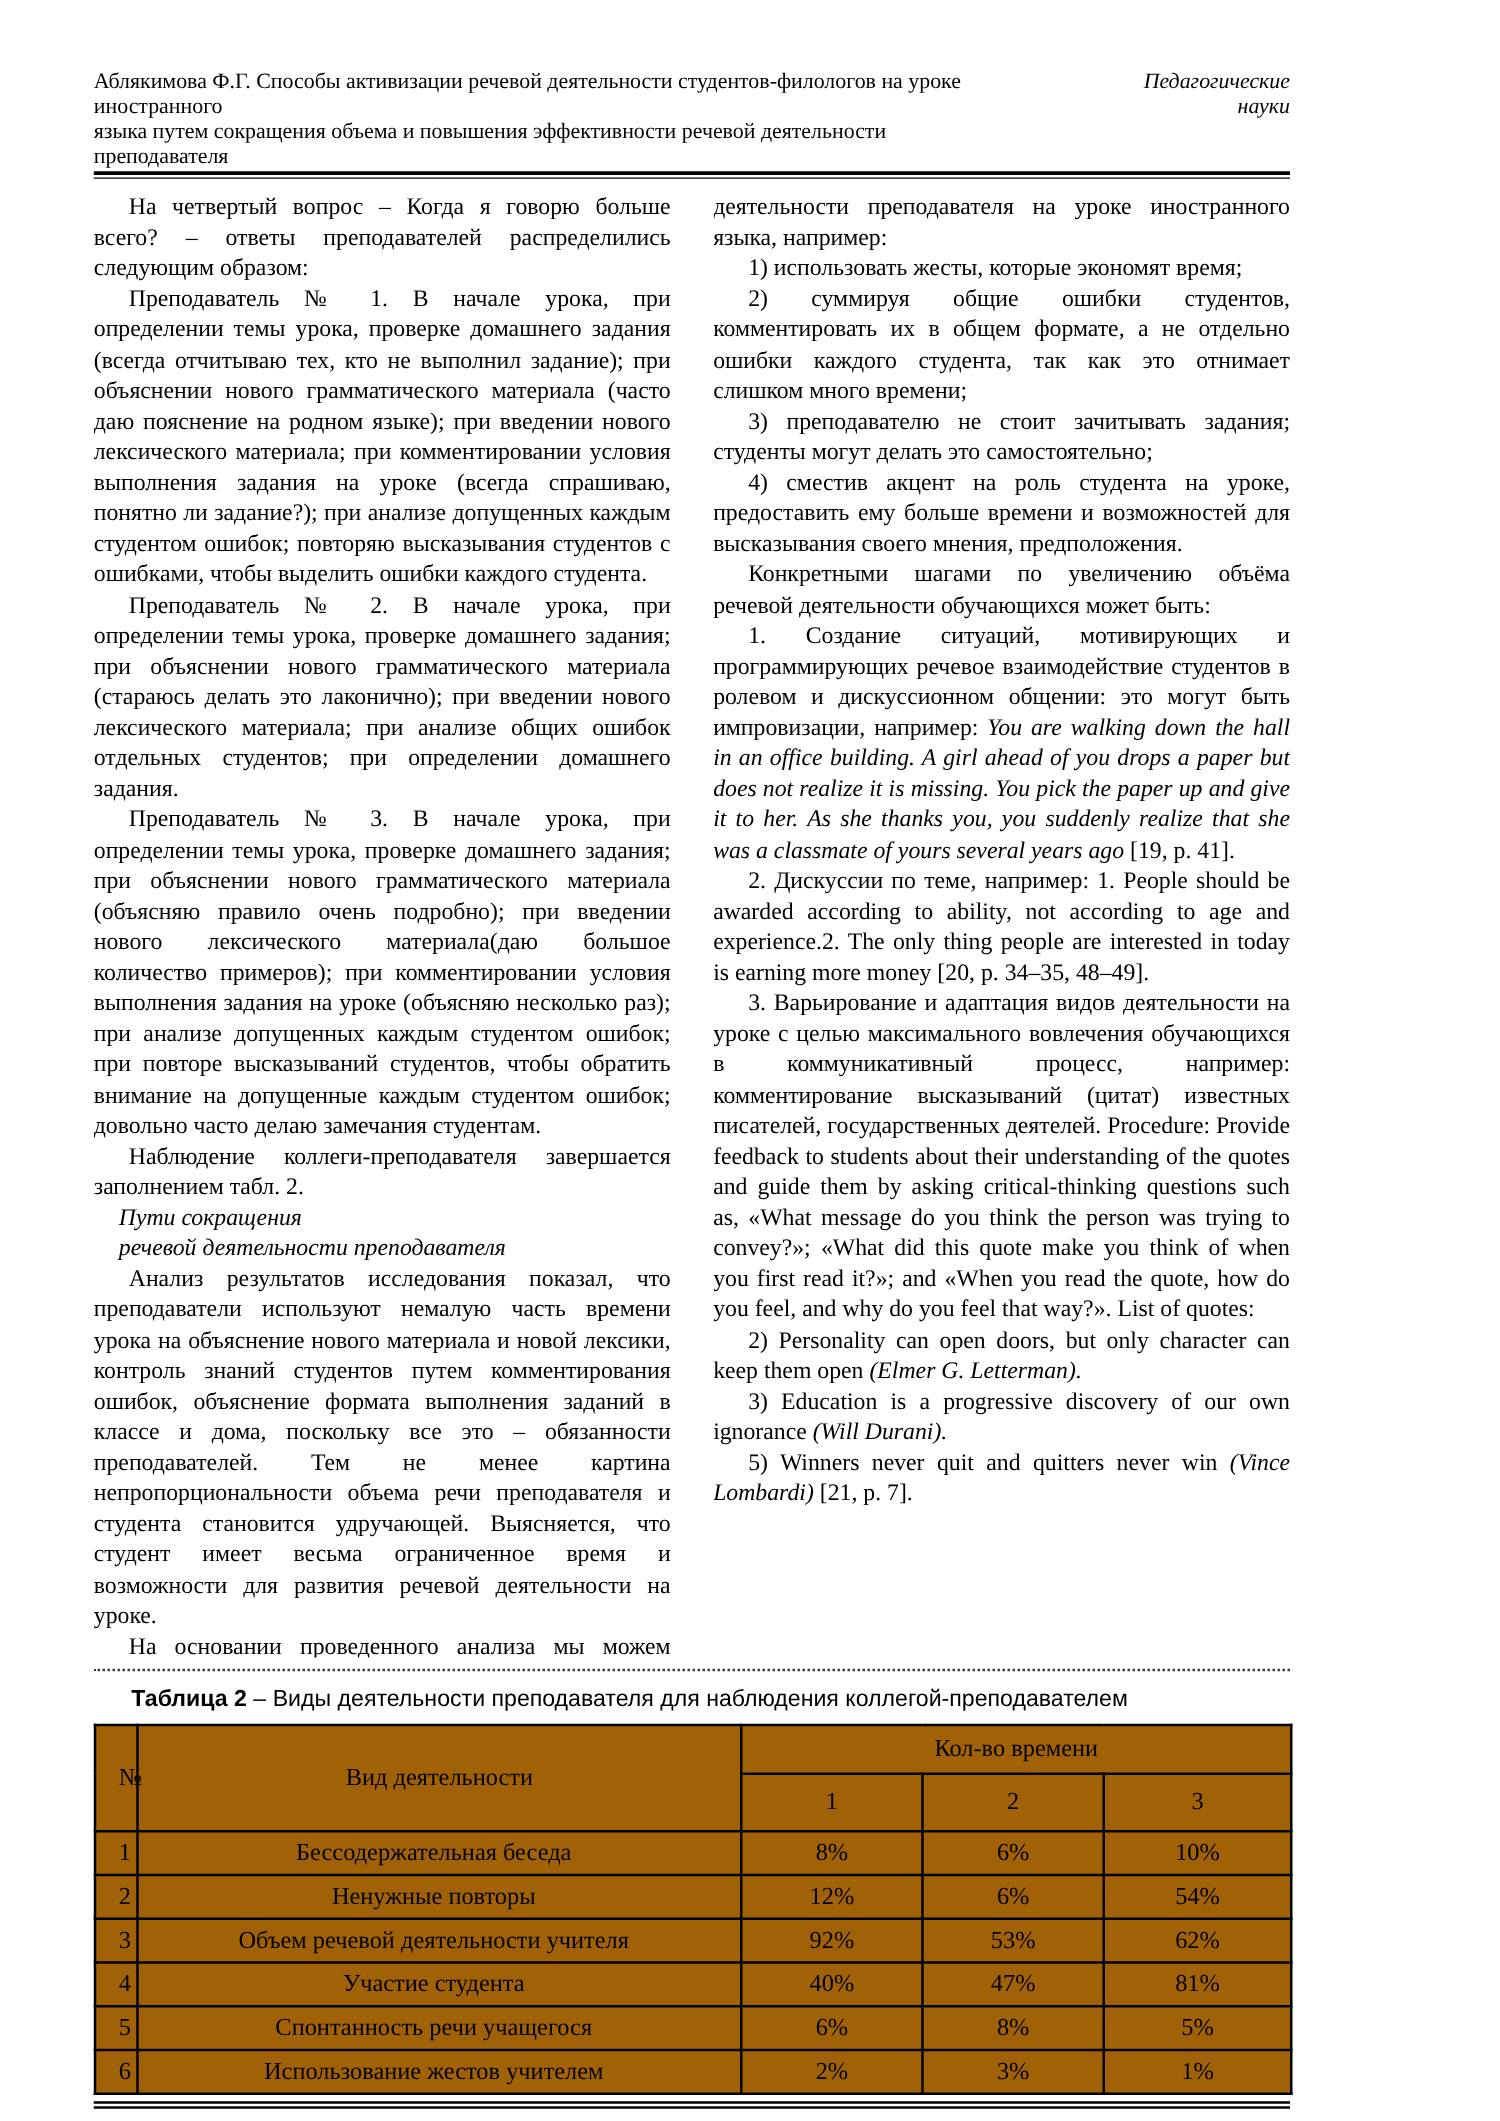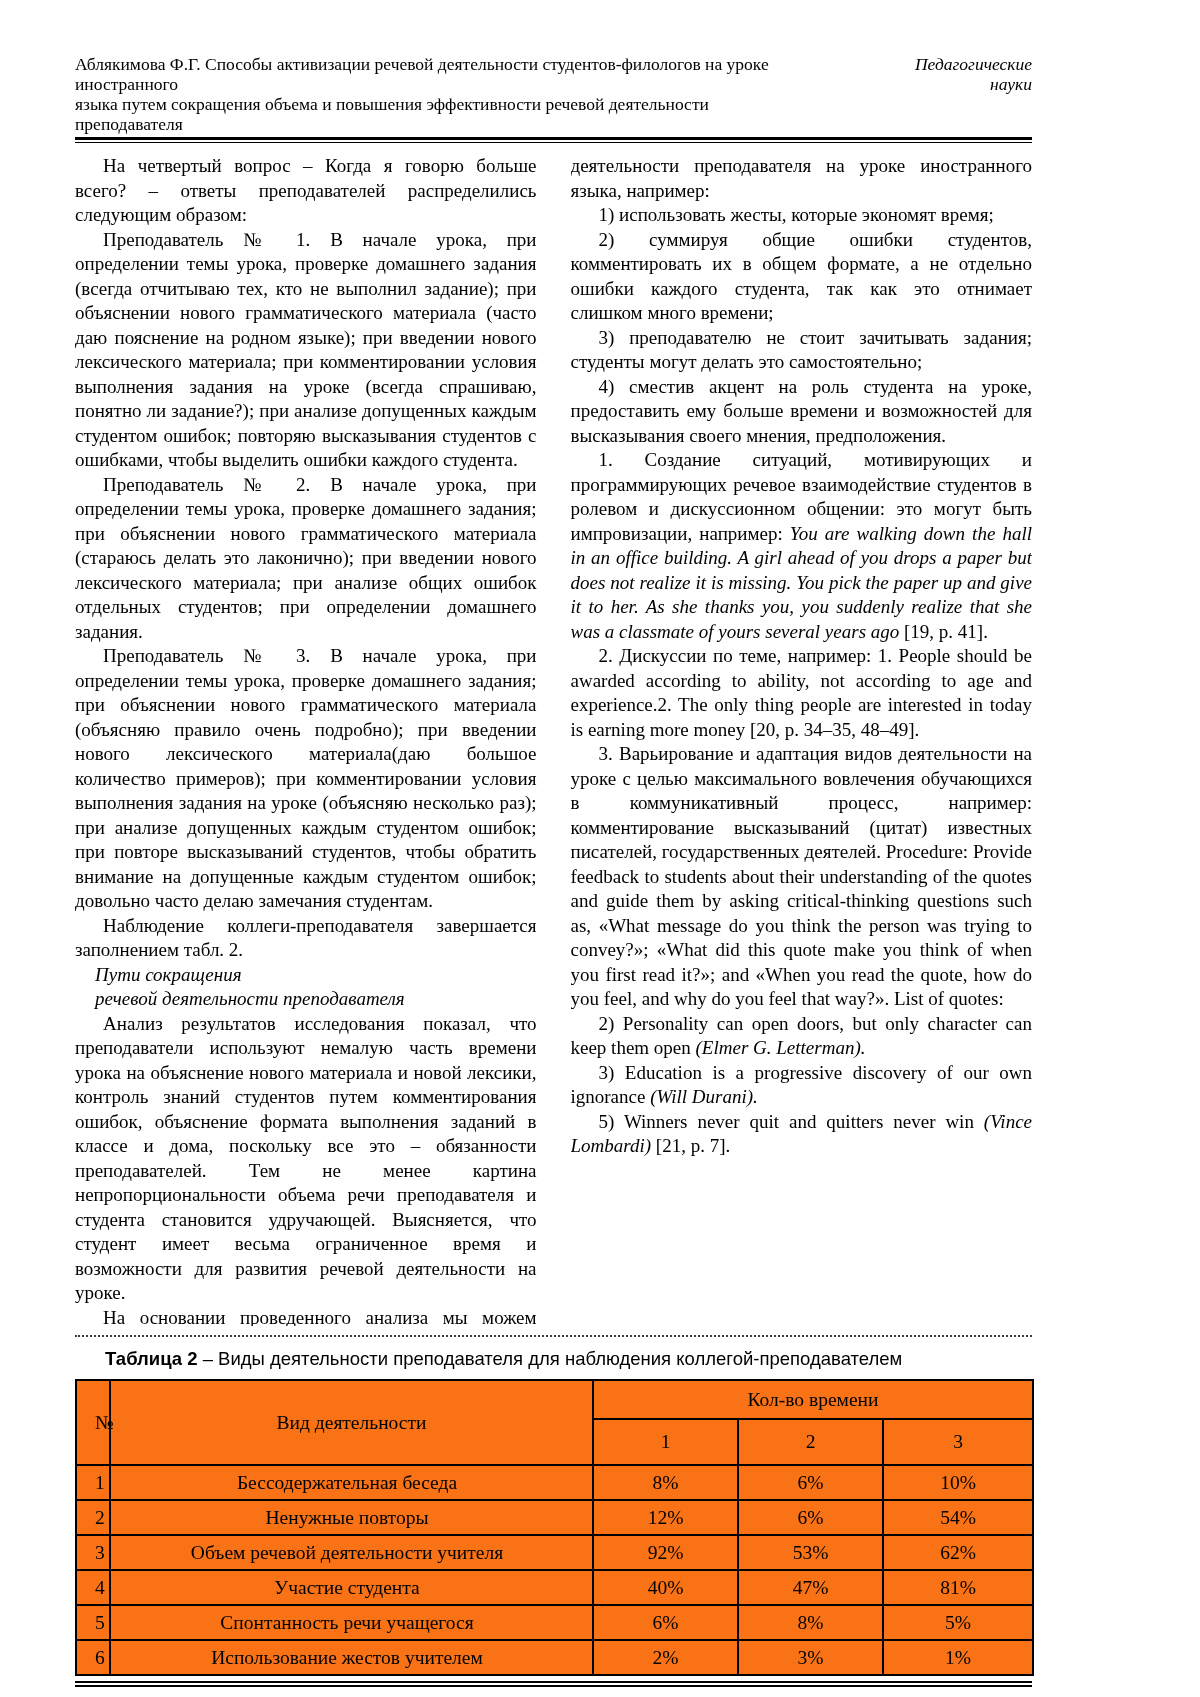--- a/index.html
+++ b/index.html
@@ -83,21 +83,21 @@
     margin-top: 9px;
     width: 957px;
     border-collapse: collapse;
     table-layout: fixed;
     font-size: 19.5px;
   }
   table.obs-table th, table.obs-table td {
     border: 2px solid #000;
     padding: 0 18px;
     font-weight: normal;
-    background: #f97316;
+    background: #a16207;
   }
   table.obs-table thead tr.group-row th { height: 37px; text-align: center; }
   table.obs-table thead tr.sub-row th { height: 44px; text-align: center; }
   table.obs-table tbody td { height: 33px; text-align: center; }
   table.obs-table tbody td.activity-cell { text-align: center; padding-left: 9px; }
   table.obs-table th.num-col { text-align: center; }
   
   .rule-footer {
     margin-top: 5px;
     height: 2px;
@@ -140,20 +140,21 @@
         <p class="para subheading"><span>Пути сокращения</span><br><span>речевой деятельности преподавателя</span></p>
         <p class="para"><span>Анализ результатов исследования показал, что преподаватели используют немалую часть времени урока на объяснение нового материала и новой лексики, контроль знаний студентов путем комментирования ошибок, объяснение формата выполнения заданий в классе и дома, поскольку все это – обязанности преподавателей. Тем не менее картина непропорциональности объема речи преподавателя и студента становится удручающей. Выясняется, что студент имеет весьма ограниченное время и возможности для развития речевой деятельности на уроке.</span></p>
         <p class="para"><span>На основании проведенного анализа мы можем предложить некоторые способы сокращения речевой</span></p>
       </div>
     <div class="col" id="col-right">
         <p class="para noindent"><span>деятельности преподавателя на уроке иностранного языка, например:</span></p>
         <p class="para"><span>1) использовать жесты, которые экономят время;</span></p>
         <p class="para"><span>2) суммируя общие ошибки студентов, комментировать их в общем формате, а не отдельно ошибки каждого студента, так как это отнимает слишком много времени;</span></p>
         <p class="para"><span>3) преподавателю не стоит зачитывать задания; студенты могут делать это самостоятельно;</span></p>
         <p class="para"><span>4) сместив акцент на роль студента на уроке, предоставить ему больше времени и возможностей для высказывания своего мнения, предположения.</span></p>
+        <p class="para"><span>Конкретными шагами по увеличению объёма речевой деятельности обучающихся может быть:</span></p>
         <p class="para"><span>1. Создание ситуаций, мотивирующих и программирующих речевое взаимодействие студентов в ролевом и дискуссионном общении: это могут быть импровизации, например: </span><span class="it">You are walking down the hall in an office building. A girl ahead of you drops a paper but does not realize it is missing. You pick the paper up and give it to her. As she thanks you, you suddenly realize that she was a classmate of yours several years ago</span><span> [19, p. 41].</span></p>
         <p class="para"><span>2. Дискуссии по теме, например: 1. People should be awarded according to ability, not according to age and experience.2. The only thing people are interested in today is earning more money [20, p. 34–35, 48–49].</span></p>
         <p class="para"><span>3. Варьирование и адаптация видов деятельности на уроке с целью максимального вовлечения обучающихся в коммуникативный процесс, например: комментирование высказываний (цитат) известных писателей, государственных деятелей. Procedure: Provide feedback to students about their understanding of the quotes and guide them by asking critical-thinking questions such as, «What message do you think the person was trying to convey?»; «What did this quote make you think of when you first read it?»; and «When you read the quote, how do you feel, and why do you feel that way?». List of quotes:</span></p>
         <p class="para"><span>2) Personality can open doors, but only character can keep them open </span><span class="it">(Elmer G. Letterman).</span></p>
         <p class="para"><span>3) Education is a progressive discovery of our own ignorance </span><span class="it">(Will Durani).</span></p>
         <p class="para"><span>5) Winners never quit and quitters never win </span><span class="it">(Vince Lombardi)</span><span> [21, p. 7].</span></p>
       </div>
   </div>
 
   <div class="rule-dotted"></div>

